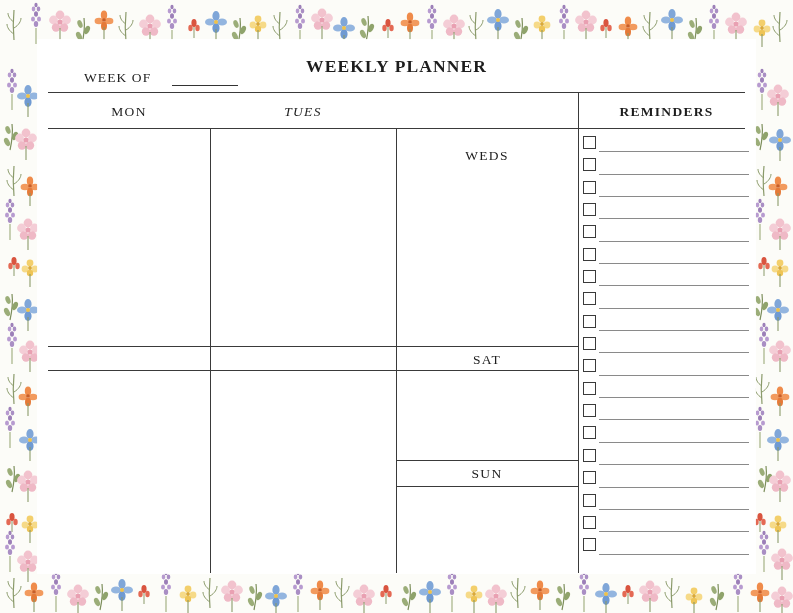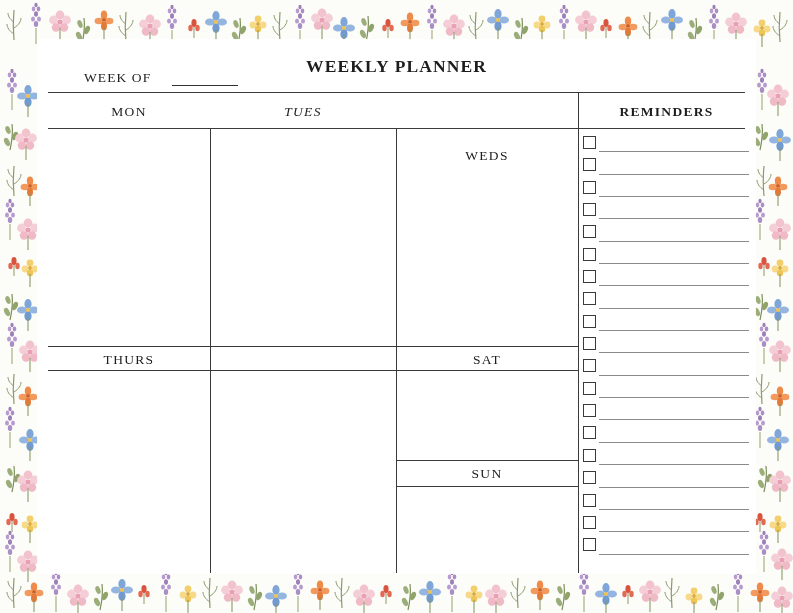--- a/index.html
+++ b/index.html
@@ -366,21 +366,20 @@
 
     <div class="col-head" style="left:10px; top:64px; width:162px;text-align:center;">MON</div>
     <div class="col-head" style="left:172px; top:64px; width:186px;font-style:italic;">TUES</div>
     <div class="col-head" style="left:358px; top:64px; width:182px;margin-top:44px;">WEDS</div>
     <div class="col-head" style="left:540px; top:64px; width:177px;font-weight:bold;">REMINDERS</div>
 
     <div class="day-cell" style="left:12px; top:92px; width:158px; height:210px;"></div>
     <div class="day-cell" style="left:174px; top:92px; width:182px; height:210px;"></div>
     <div class="day-cell" style="left:360px; top:92px; width:178px; height:210px;"></div>
 
-    <div class="col-head" style="left:10px; top:312px; width:162px;">THURS</div>
     <div class="col-head" style="left:358px; top:426px; width:182px;">SUN</div>
     <div class="col-head" style="left:358px; top:312px; width:182px;">SAT</div>
 
     <div class="day-cell" style="left:12px; top:334px; width:158px; height:196px;"></div>
     <div class="day-cell" style="left:174px; top:334px; width:182px; height:196px;"></div>
     <div class="day-cell" style="left:360px; top:334px; width:178px; height:84px;"></div>
     <div class="day-cell" style="left:360px; top:450px; width:178px; height:80px;"></div>
 
     <div id="reminders">
         <div class="reminder-row">

